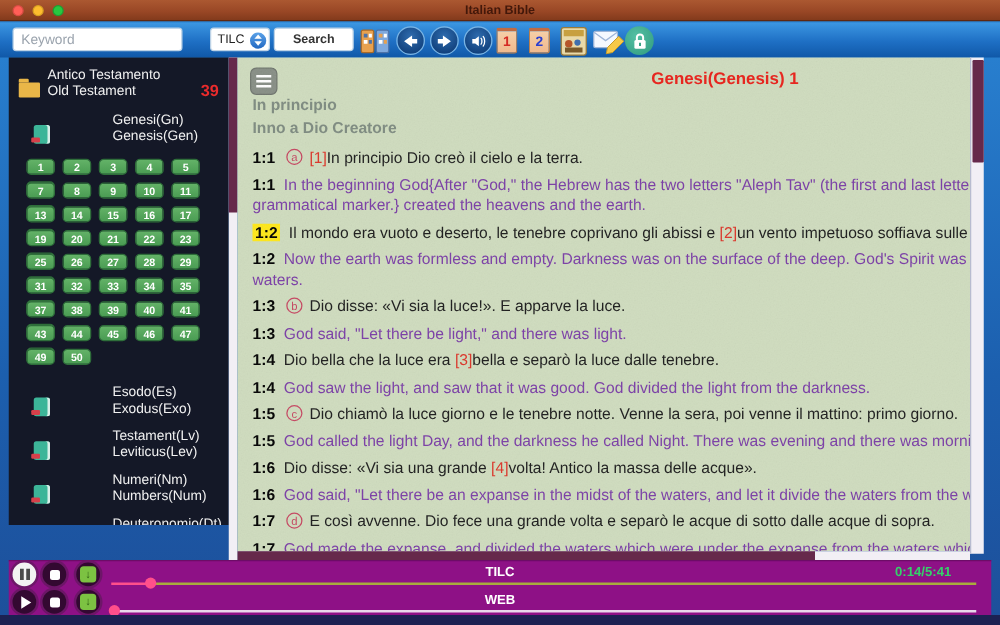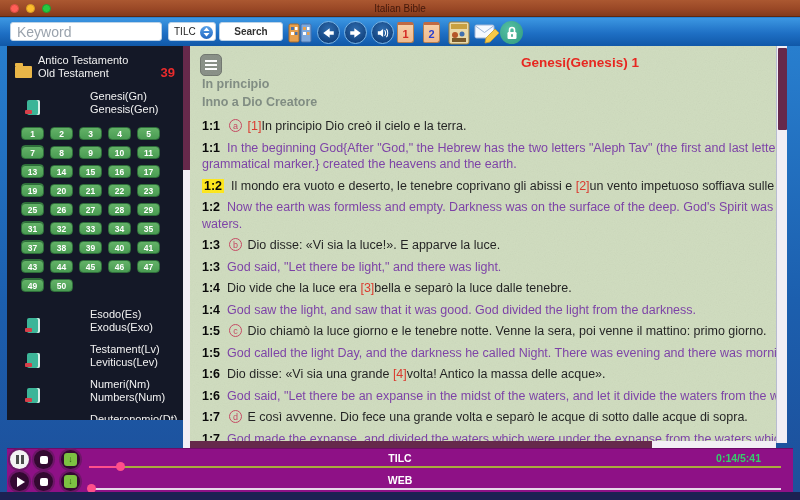--- a/index.html
+++ b/index.html
@@ -9,27 +9,27 @@
 
   
   .titlebar{position:absolute;left:0;top:0;width:800px;height:17px;
     background:linear-gradient(180deg,#ab5831 0%,#9a4826 55%,#833a1c 100%);
     border-bottom:1px solid #5e2810;}
   .tl{position:absolute;top:4px;width:9px;height:9px;border-radius:50%;display:inline-block;}
   .tl.red{left:10px;background:#ff5f57;border:1px solid #d94c44;}
   .tl.yellow{left:26px;background:#febc2e;border:1px solid #d8a022;}
   .tl.green{left:42px;background:#28c840;border:1px solid #1f9e33;}
   .wtitle{position:absolute;left:0;right:0;top:3px;text-align:center;
-    font-size:10px;font-weight:normal;color:#43180a;}
+    font-size:10px;font-weight:bold;color:#43180a;}
 
   
   .toolbar{position:absolute;left:0;top:18px;width:800px;height:28px;
     background:linear-gradient(180deg,#3c97e2 0%,#1e6fc4 55%,#1058a8 100%);}
-  .keyword{position:absolute;left:10px;top:4px;width:152px;height:19px;border:1px solid #bcd2e6;
-    border-radius:3px;font-size:14px;padding:0 6px;color:#333;background:#fff;outline:none;}
+  .keyword{position:absolute;left:10px;top:4px;width:136px;height:19px;border:1px solid #bcd2e6;
+    border-radius:3px;font-size:11px;padding:0 6px;color:#333;background:#fff;outline:none;}
   .keyword::placeholder{color:#9aa3ad;}
   .popup{position:absolute;left:168px;top:4px;width:48px;height:19px;background:#fff;
     border-radius:3px;border:1px solid #bcd2e6;}
   .popup-label{position:absolute;left:5px;top:3px;font-size:10px;color:#222;}
   .popup-chev{position:absolute;right:2px;top:2.5px;width:13px;height:13px;border-radius:50%;
     background:linear-gradient(180deg,#5aa2e8,#2268c2);display:flex;align-items:center;justify-content:center;}
   .searchbtn{position:absolute;left:219px;top:4px;width:64px;height:19px;background:#fff;
     border:1px solid #bcd2e6;border-radius:3px;font-size:10px;font-weight:bold;color:#333;padding:0;}
   .ticon{position:absolute;top:3px;width:24px;height:23px;}
   .circbtn{position:absolute;top:3px;width:23px;height:23px;border-radius:50%;
@@ -269,21 +269,21 @@
       <div class="ctitle">Genesi(Genesis) 1</div>
       <div class="chead h1">In principio</div>
       <div class="chead h2">Inno a Dio Creatore</div>
       <div class="verses" id="verses">
           <div class="vline"><span class="vref">1:1</span>&nbsp; <span class="vbadge">a</span> <span class="t-note">[1]</span><span class="t-it">In principio Dio creò il cielo e la terra.</span></div>
           <div class="vline"><span class="vref">1:1</span>&nbsp; <span class="t-en">In the beginning God{After "God," the Hebrew has the two letters "Aleph Tav" (the first and last letters of the Hebrew alphabet) as a grammatical marker.} created the heavens and the earth.</span></div>
           <div class="vline"><span class="vref hl">1:2</span>&nbsp; <span class="t-it">Il mondo era vuoto e deserto, le tenebre coprivano gli abissi e </span><span class="t-note">[2]</span><span class="t-it">un vento impetuoso soffiava sulle acque.</span></div>
           <div class="vline"><span class="vref">1:2</span>&nbsp; <span class="t-en">Now the earth was formless and empty. Darkness was on the surface of the deep. God's Spirit was hovering over the surface of the waters.</span></div>
           <div class="vline"><span class="vref">1:3</span>&nbsp; <span class="vbadge">b</span> <span class="t-it">Dio disse: «Vi sia la luce!». E apparve la luce.</span></div>
           <div class="vline"><span class="vref">1:3</span>&nbsp; <span class="t-en">God said, "Let there be light," and there was light.</span></div>
-          <div class="vline"><span class="vref">1:4</span>&nbsp; <span class="t-it">Dio vide che la luce era </span><span class="t-note">[3]</span><span class="t-it">bella e separò la luce dalle tenebre.</span></div>
+          <div class="vline"><span class="vref">1:4</span>&nbsp; <span class="t-it">Dio bella che la luce era </span><span class="t-note">[3]</span><span class="t-it">bella e separò la luce dalle tenebre.</span></div>
           <div class="vline"><span class="vref">1:4</span>&nbsp; <span class="t-en">God saw the light, and saw that it was good. God divided the light from the darkness.</span></div>
           <div class="vline"><span class="vref">1:5</span>&nbsp; <span class="vbadge">c</span> <span class="t-it">Dio chiamò la luce giorno e le tenebre notte. Venne la sera, poi venne il mattino: primo giorno.</span></div>
           <div class="vline"><span class="vref">1:5</span>&nbsp; <span class="t-en">God called the light Day, and the darkness he called Night. There was evening and there was morning, one day.</span></div>
           <div class="vline"><span class="vref">1:6</span>&nbsp; <span class="t-it">Dio disse: «Vi sia una grande </span><span class="t-note">[4]</span><span class="t-it">volta! Antico la massa delle acque».</span></div>
           <div class="vline"><span class="vref">1:6</span>&nbsp; <span class="t-en">God said, "Let there be an expanse in the midst of the waters, and let it divide the waters from the waters."</span></div>
           <div class="vline"><span class="vref">1:7</span>&nbsp; <span class="vbadge">d</span> <span class="t-it">E così avvenne. Dio fece una grande volta e separò le acque di sotto dalle acque di sopra.</span></div>
           <div class="vline"><span class="vref">1:7</span>&nbsp; <span class="t-en">God made the expanse, and divided the waters which were under the expanse from the waters which were above the expanse; and it was so.</span></div>
         </div>
     </div>
     <svg class="noise">

